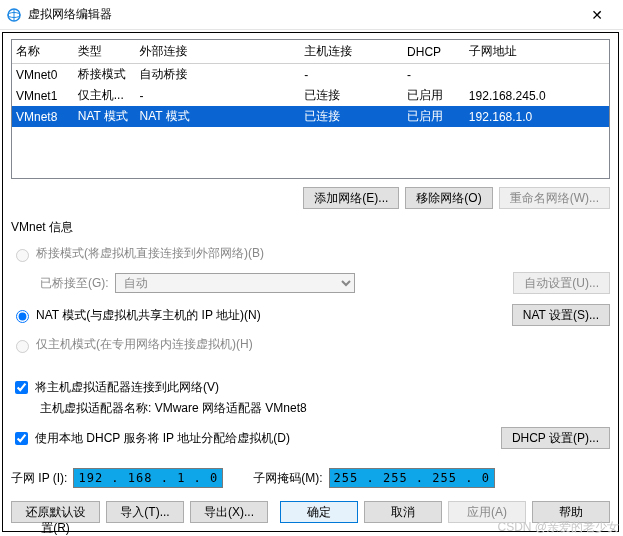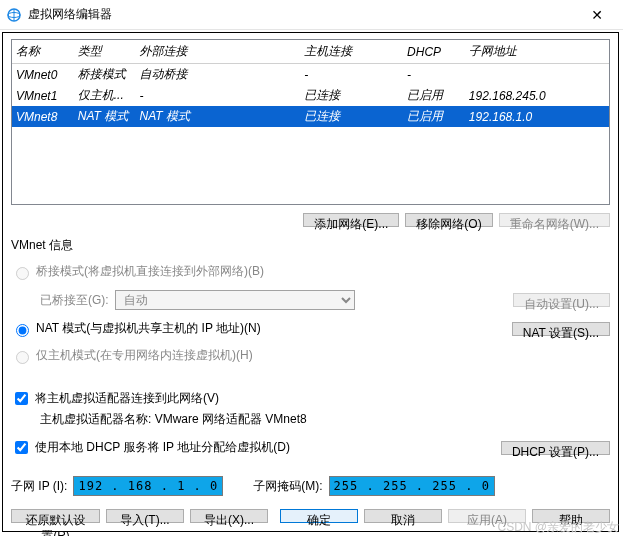--- a/index.html
+++ b/index.html
@@ -39,21 +39,21 @@
     height: calc(100% - 36px);
     display: flex;
     flex-direction: column;
   }
   .grid {
     border: 1px solid #828790;
     height: 170px;
     overflow: hidden;
     background: #fff;
   }
-  .grid table { border-collapse: collapse; width: 100%; table-layout: fixed; font-style: italic; }
+  .grid table { border-collapse: collapse; width: 100%; table-layout: fixed; }
   .grid th {
     text-align: left;
     font-weight: normal;
     padding: 3px 4px;
     border-bottom: 1px solid #d0d0d0;
     background: #fff;
   }
   .grid td {
     padding: 2px 4px;
     white-space: nowrap;
@@ -67,21 +67,21 @@
     display: flex;
     justify-content: flex-end;
     gap: 6px;
     margin: 8px 0 10px 0;
   }
   .btn {
     padding: 2px 10px;
     border: 1px solid #adadad;
     background: #e1e1e1;
     min-width: 78px;
-    height: 14px;
+    height: 22px;
     line-height: 16px;
     text-align: center;
     font-family: inherit;
     font-size: 12px;
   }
   .btn:disabled, .btn.disabled {
     color: #888;
     background: #efefef;
     border-color: #cfcfcf;
   }

